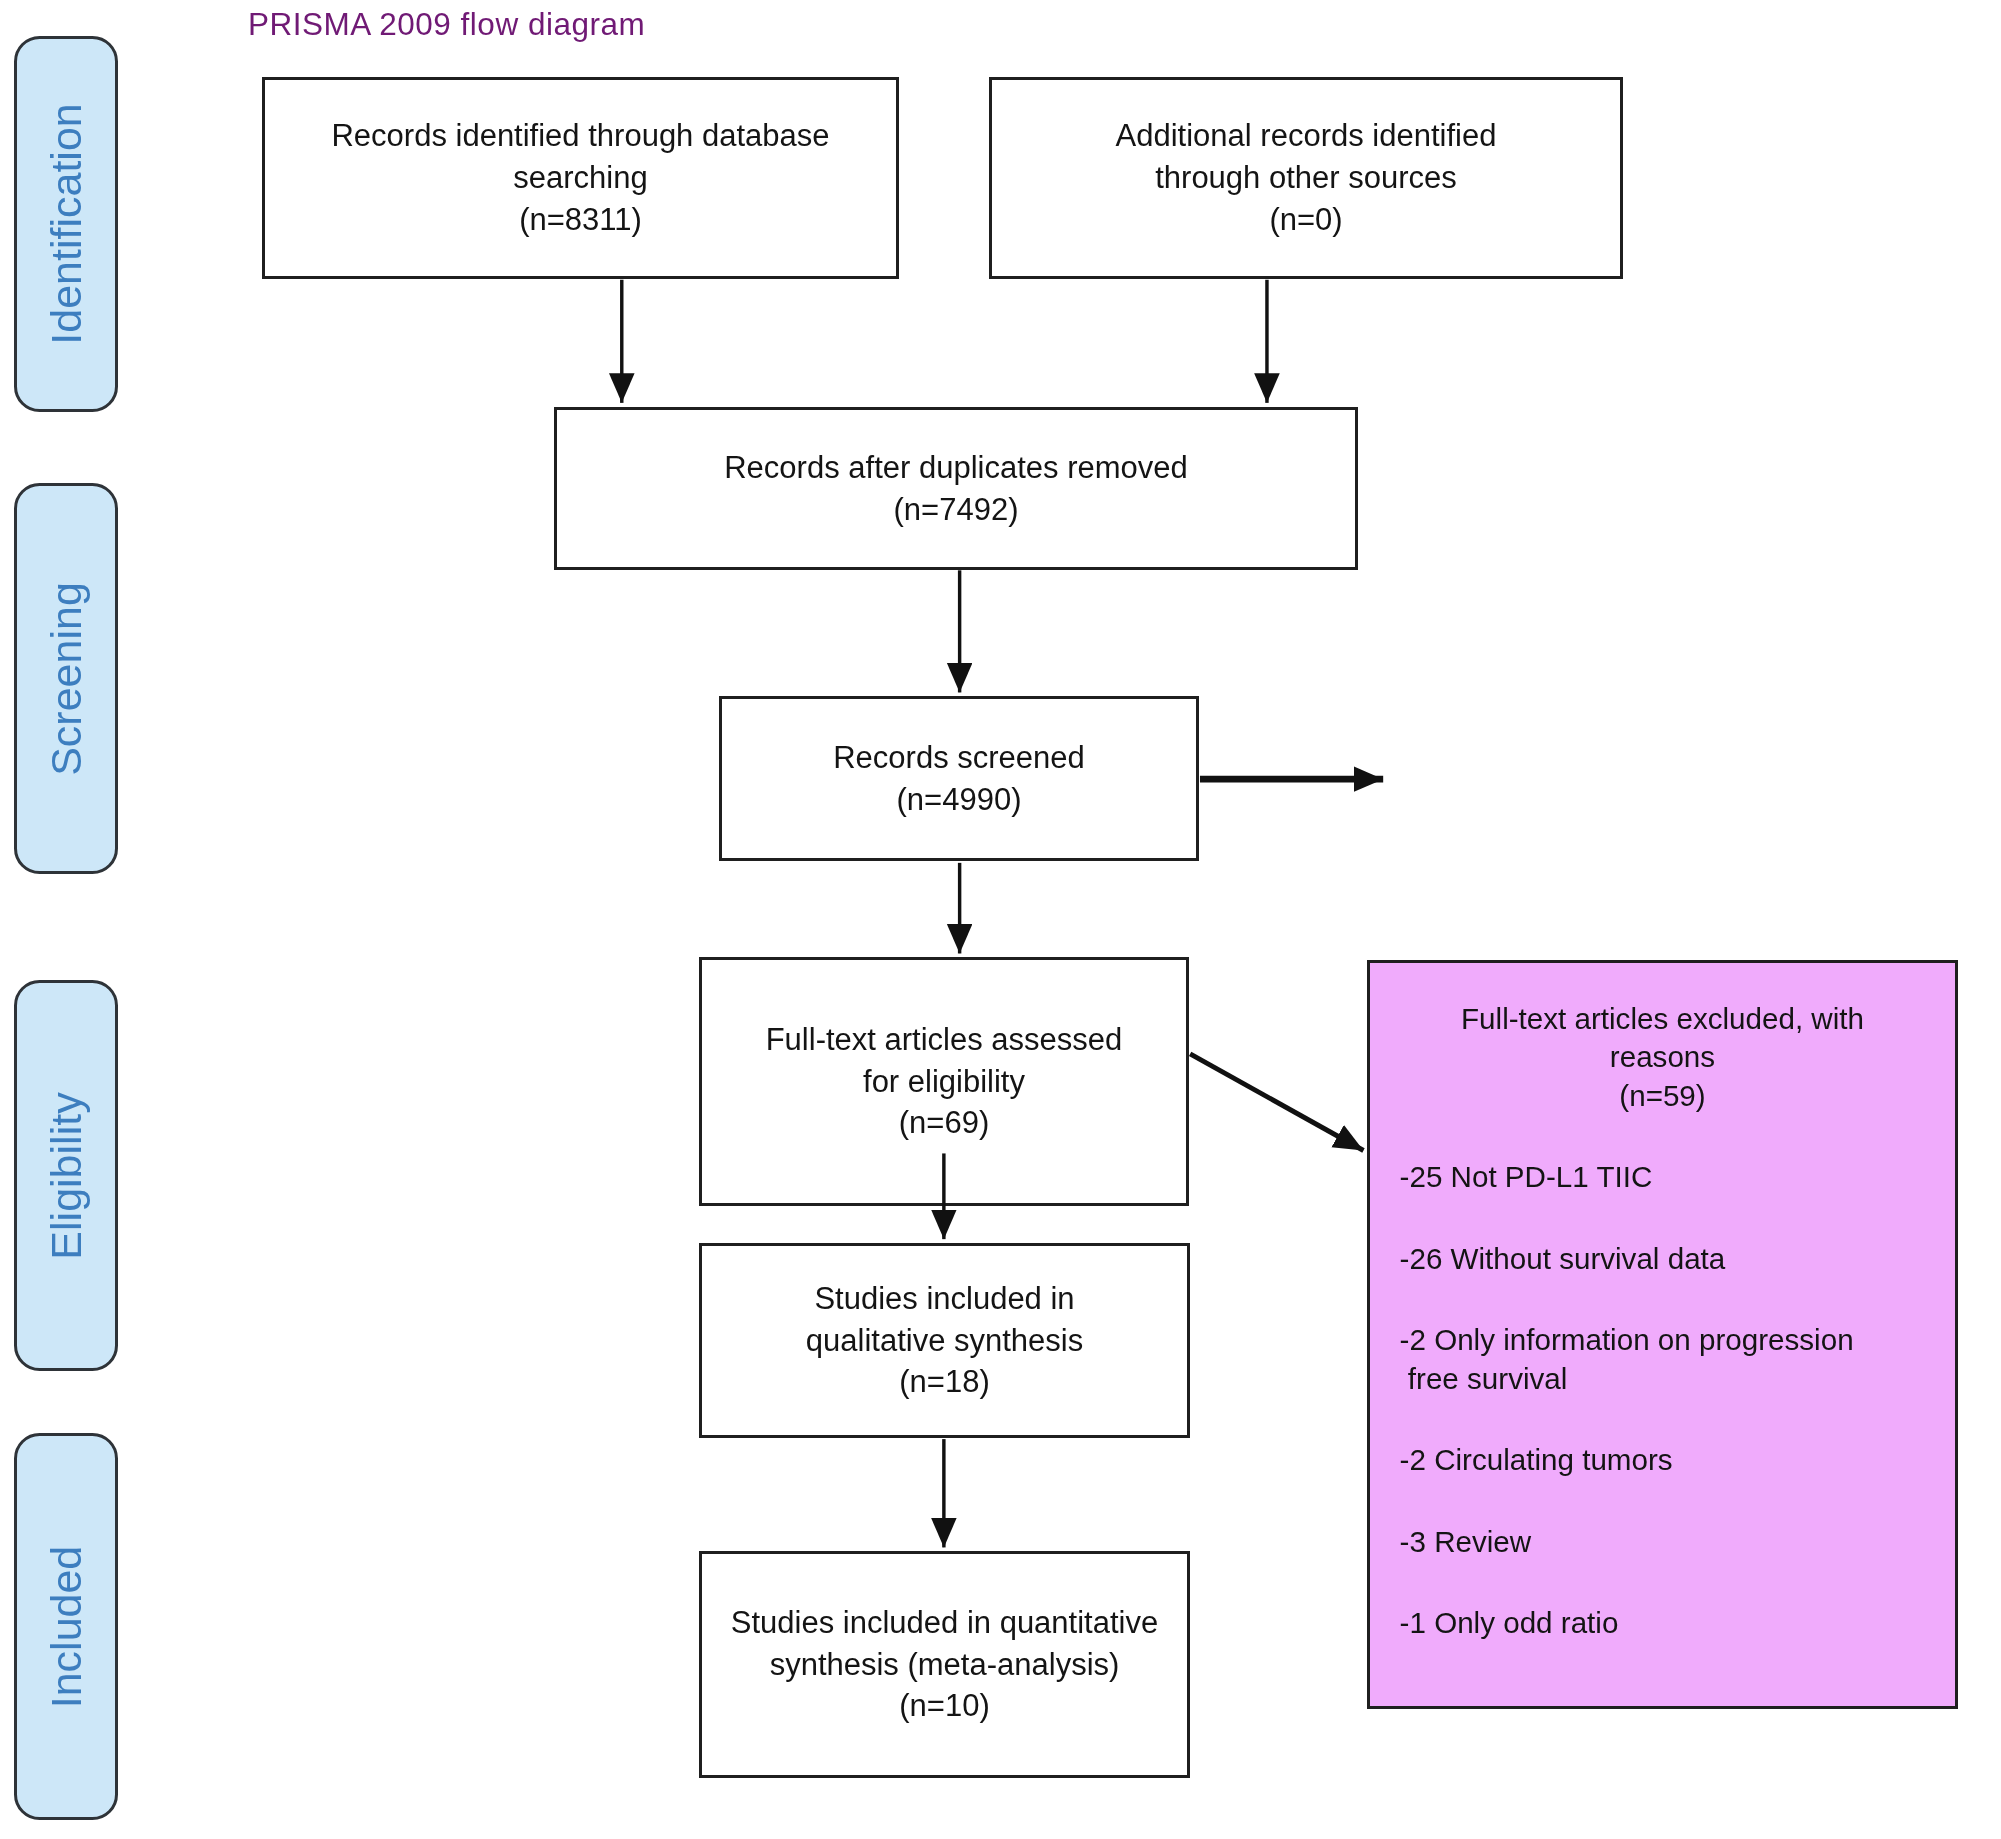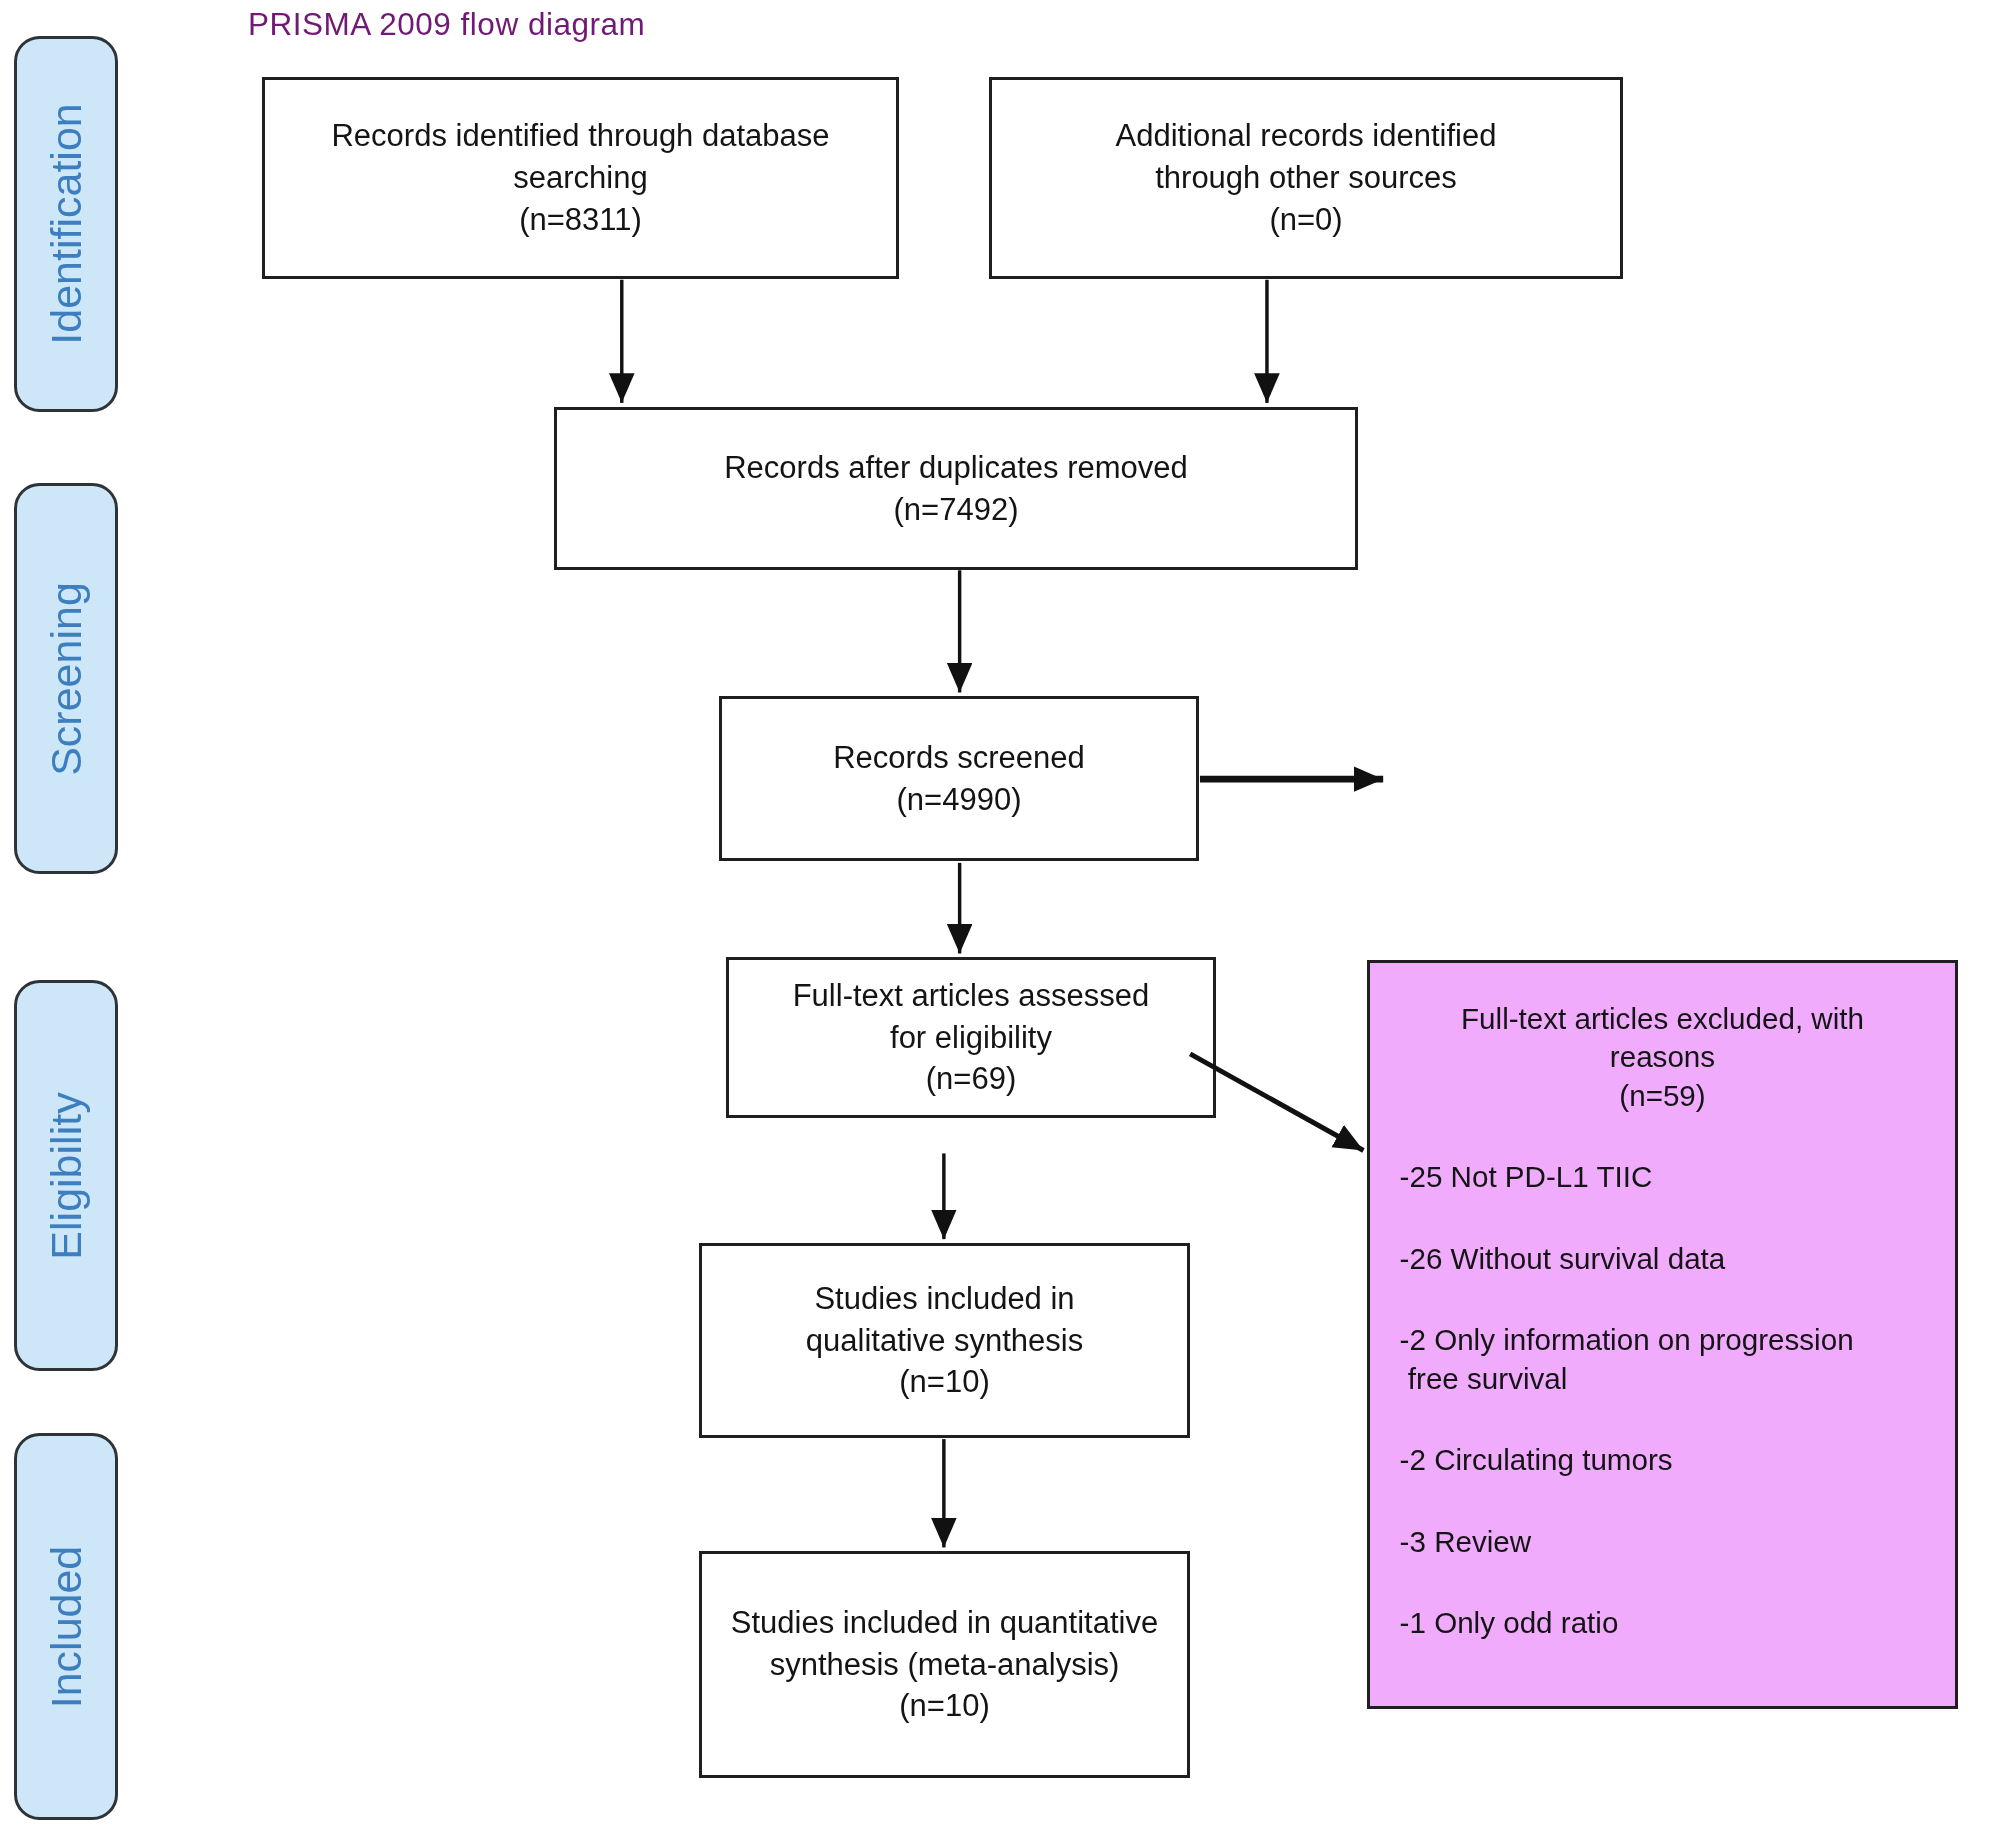--- a/index.html
+++ b/index.html
@@ -67,21 +67,21 @@
     font-size: 31px;
     line-height: 1.35;
     white-space: pre-line;
     padding: 5.9px 9.9px;
   }
   #box-identified   { left: 262px;  top: 77px;   width: 637px; height: 202px; }
   #box-additional   { left: 989px; top: 77px;   width: 634px; height: 202px; }
   #box-duplicates   { left: 554px;  top: 407px;  width: 804px; height: 163px; }
   #box-screened     { left: 719px;  top: 696px;  width: 480px; height: 165px; }
   #box-excluded     { left: 1387px; top: 696px;  width: 498px; height: 165px; }
-  #box-fulltext     { left: 726px;  top: 957px;  width: 490px; height: 161px; }
+  #box-fulltext     { left: 699px;  top: 957px;  width: 490px; height: 249px; }
   #box-qualitative  { left: 699px;  top: 1243px; width: 491px; height: 195px; }
   #box-quantitative { left: 699px;  top: 1551px; width: 491px; height: 227px; }
 
   
   #box-fulltext-excluded {
     position: absolute;
     left: 1367px; top: 960px; width: 591px; height: 749px;
     background: #f0abfc;
     border: 3px solid var(--box-border);
     padding: 37px 13.8px 9.9px 13.8px;
@@ -165,21 +165,21 @@
       <div class="reason">-2 Only information on progression
 &nbsp;free survival</div>
       <div class="reason">-2 Circulating tumors</div>
       <div class="reason">-3 Review</div>
       <div class="reason">-1 Only odd ratio</div>
     </div>
   </div>
 
   <div class="box" id="box-qualitative">Studies included in
 qualitative synthesis
-(n=10)</div>
+(n=18)</div>
   <div class="box" id="box-quantitative">Studies included in quantitative
 synthesis (meta-analysis)
 (n=10)</div>
 
   <svg class="arrows" viewBox="0 0 2032 1867" xmlns="http://www.w3.org/2000/svg">
     <defs>
       <marker id="ah" markerUnits="userSpaceOnUse" markerWidth="32" markerHeight="28" refX="30" refY="13" orient="auto">
         <path class="arrowhead" d="M0,0 L30,13 L0,26 Z"></path>
       </marker>
     </defs>

